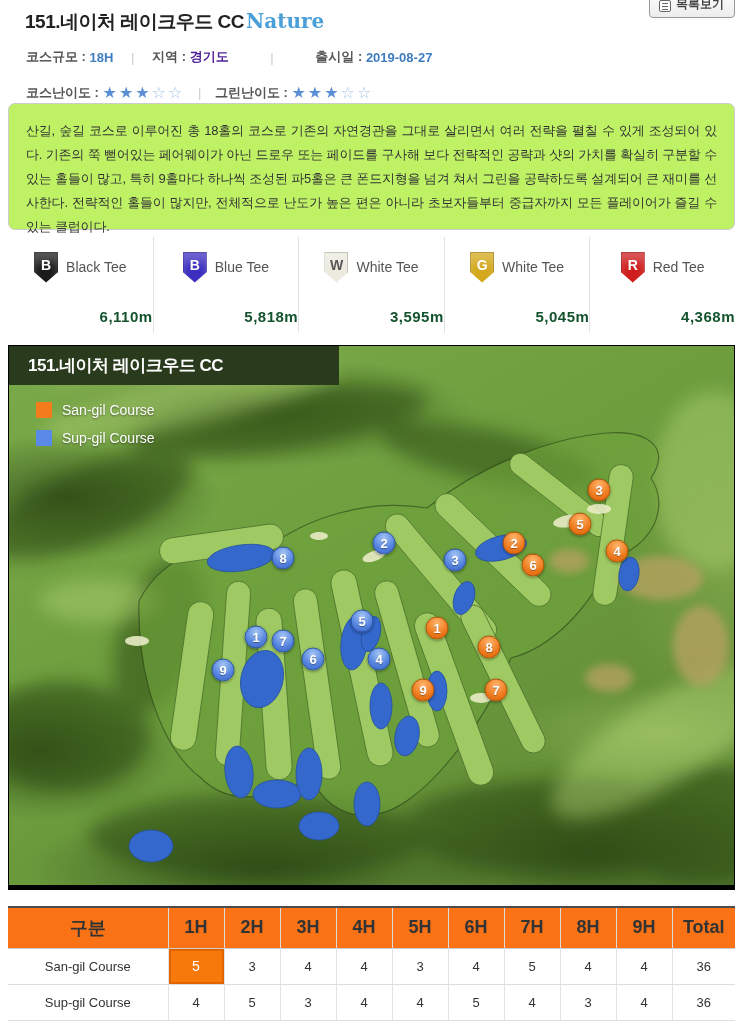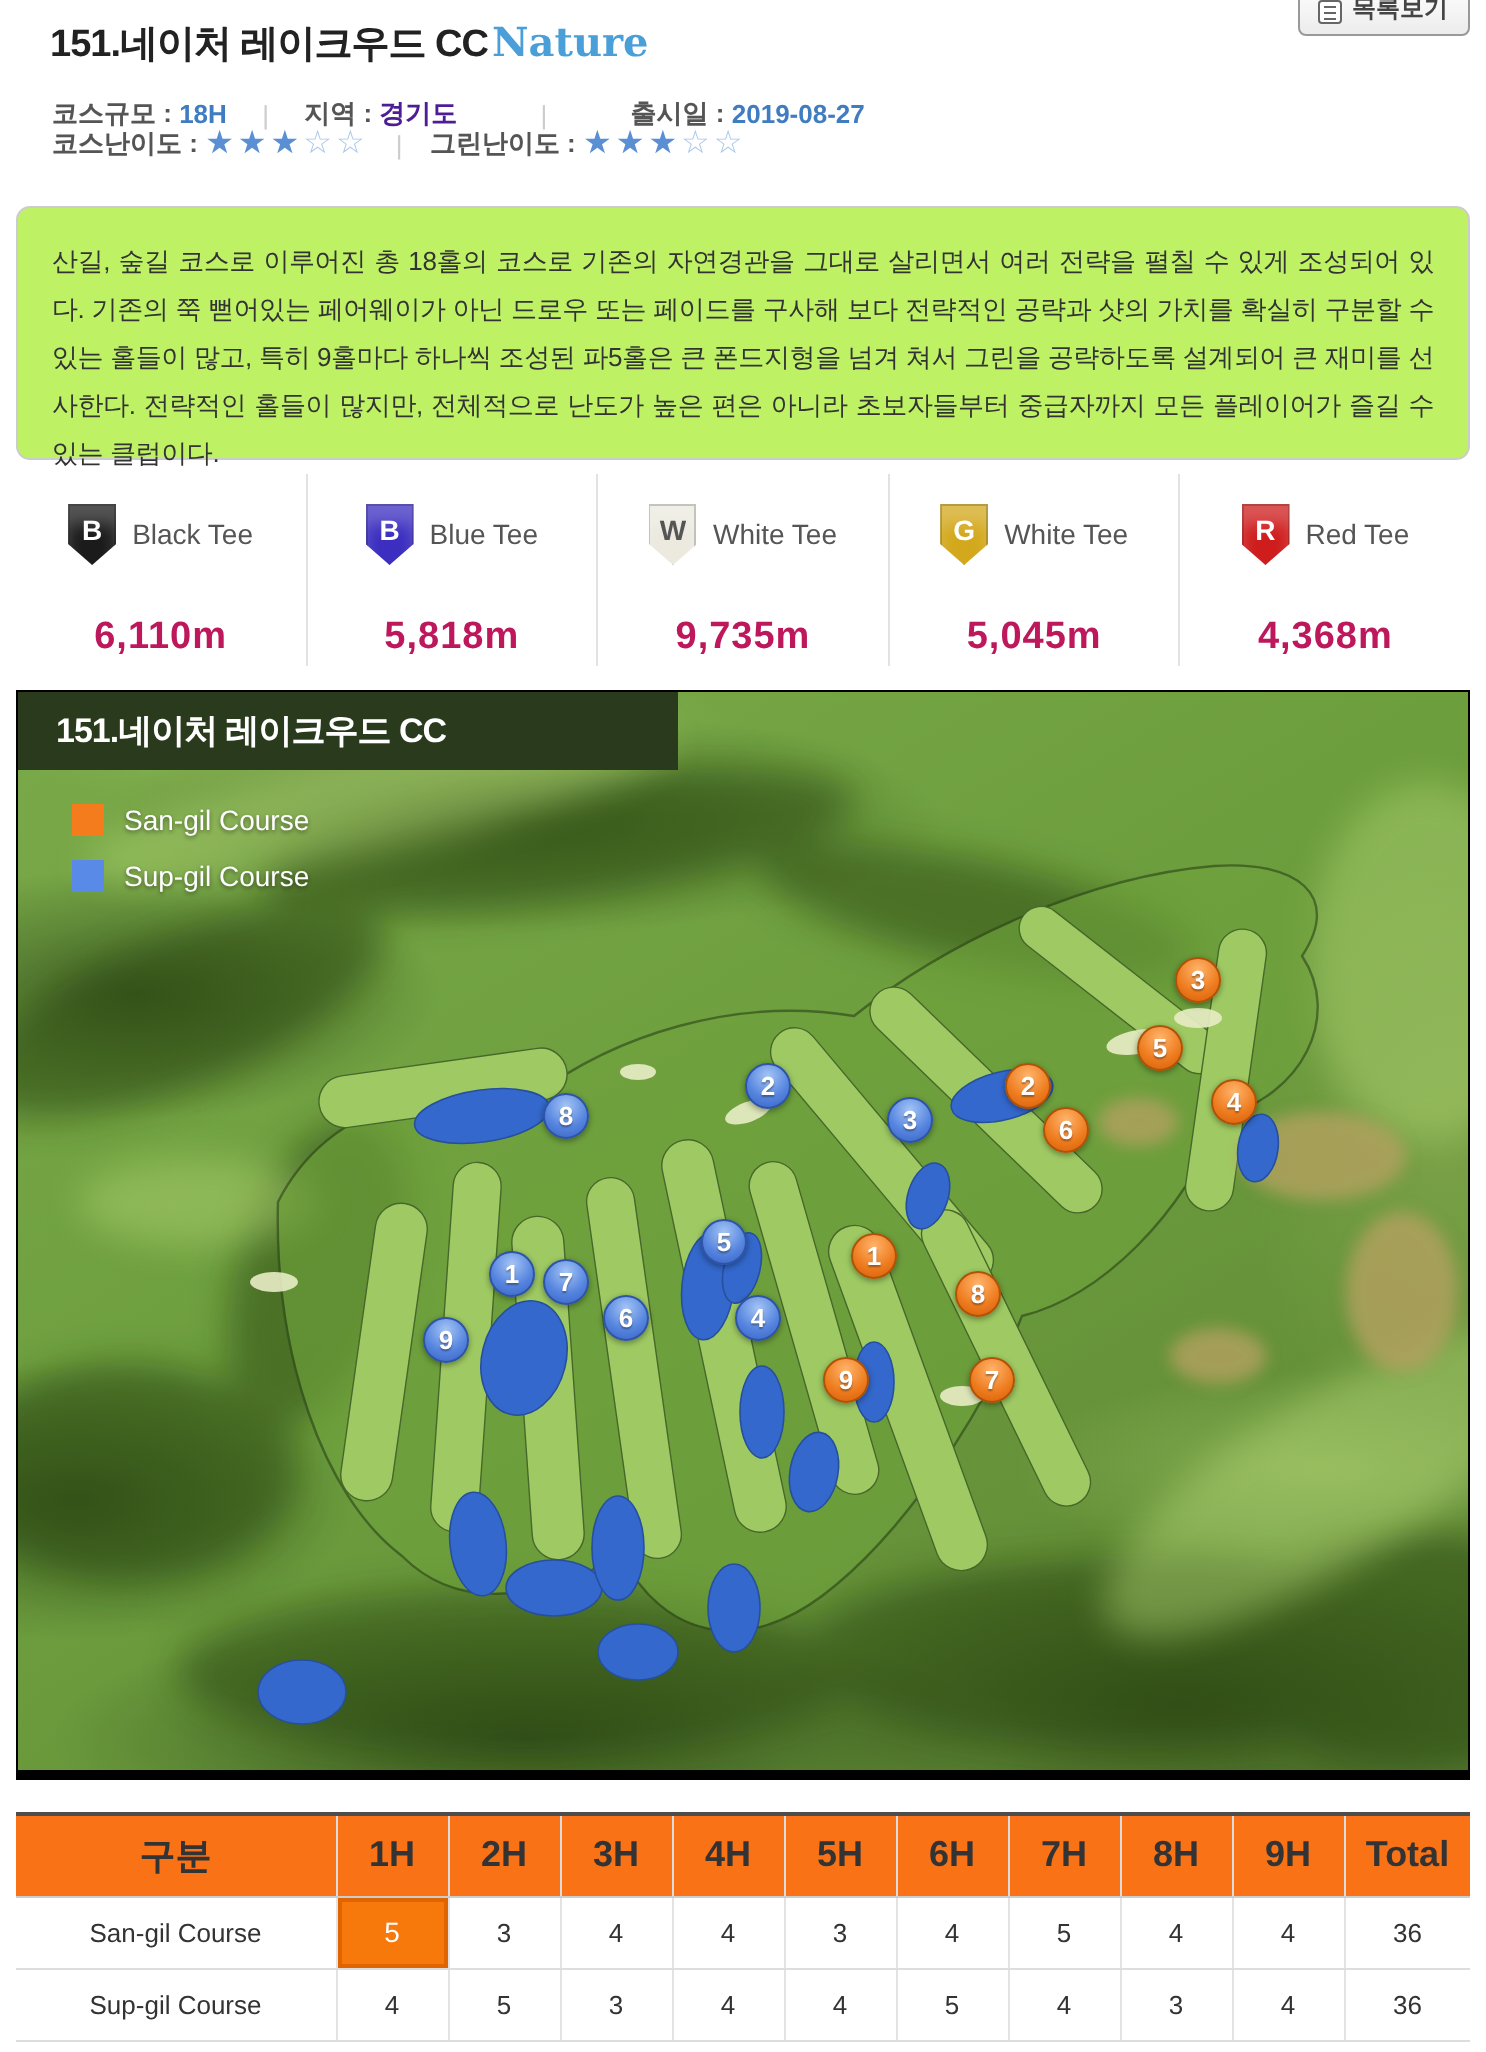--- a/index.html
+++ b/index.html
@@ -17,21 +17,21 @@
     height:1px; background:#666; box-shadow:0 3px 0 #666, 0 6px 0 #666; }
 
   
   .title-row { position:absolute; top:9px; left:25px; white-space:nowrap; }
   .page-title { display:inline; font-size:19px; font-weight:bold; color:#222; letter-spacing:-0.5px; }
   .title-script { display:inline; font-family:"DejaVu Serif",serif; font-weight:bold;
     font-size:20px; color:#4a9fd8; margin-left:2px; }
 
   
   .info-row1 { position:absolute; top:48px; left:26px; font-size:13px; color:#555; font-weight:bold; }
-  .info-row2 { position:absolute; top:62px; left:26px; font-size:13px; color:#555; font-weight:bold; }
+  .info-row2 { position:absolute; top:83px; left:26px; font-size:13px; color:#555; font-weight:bold; }
   .info-row1 span, .info-row2 span { vertical-align:middle; }
   .val-blue { color:#3f7cc0; }
   .val-navy { color:#4c1d95;text-align:center; }
   .sep { color:#ccc; font-weight:normal; margin:0 14px; }
   .stars .sf { color:#5b8fd4; font-size:16px; letter-spacing:2px; }
   .stars .se { color:#a9c7ea; font-size:16px; letter-spacing:2px; }
 
   
   .desc-panel { position:absolute; top:103px; left:8px; width:727px; height:127px;
     border:1px solid #ccc; border-radius:7px; padding:15px 17px; background:#bef264; }
@@ -40,21 +40,21 @@
   
   .tee-section { position:absolute; top:237px; left:8px; width:727px; height:96px; display:flex; }
   .tee-cell { flex:1; text-align:center; padding-top:13px; }
   .tee-cell + .tee-cell { border-left:1px solid #e2e2e2; }
   .tee-top { display:flex; align-items:center; justify-content:center; gap:8px; height:34px; }
   .tee-shield { width:24px; height:31px; display:inline-block; position:relative;
     clip-path:polygon(0 0,100% 0,100% 66%,50% 100%,0 66%);
     box-shadow:inset 0 0 0 1px rgba(0,0,0,0.18), inset 0 10px 8px rgba(255,255,255,0.25);
     font-size:14px; font-weight:bold; line-height:26px; text-align:center; }
   .tee-name { font-size:14px; color:#555; }
-  .tee-dist { margin-top:24px; font-size:19px; font-weight:bold; color:#be185d; letter-spacing:0.5px; }
+  .tee-dist { margin-top:24px; font-size:15px; font-weight:bold; color:#14532d; letter-spacing:0.5px;text-align:right; }
 
   
   .map { position:absolute; top:345px; left:8px; width:727px; height:545px;
     border:1px solid #000; border-bottom:5px solid #000; overflow:hidden;
     background:
       radial-gradient(ellipse 220px 90px at 8% 28%, rgba(25,45,12,.55), transparent 70%),
       radial-gradient(ellipse 300px 80px at 35% 12%, rgba(30,55,15,.45), transparent 70%),
       radial-gradient(ellipse 200px 100px at 4% 75%, rgba(20,40,10,.5), transparent 70%),
       radial-gradient(ellipse 340px 90px at 35% 97%, rgba(20,40,10,.55), transparent 70%),
       radial-gradient(ellipse 300px 110px at 80% 94%, rgba(25,45,12,.5), transparent 70%),
@@ -141,21 +141,21 @@
           <span class="tee-shield" style="background: rgb(59, 46, 192); color: rgb(255, 255, 255);">B</span>
           <span class="tee-name">Blue Tee</span>
         </div>
         <div class="tee-dist">5,818m</div>
       </div>
       <div class="tee-cell">
         <div class="tee-top">
           <span class="tee-shield" style="background: rgb(236, 234, 223); color: rgb(85, 85, 85);">W</span>
           <span class="tee-name">White Tee</span>
         </div>
-        <div class="tee-dist">9,735m</div>
+        <div class="tee-dist">3,595m</div>
       </div>
       <div class="tee-cell">
         <div class="tee-top">
           <span class="tee-shield" style="background: rgb(211, 168, 28); color: rgb(255, 255, 255);">G</span>
           <span class="tee-name">White Tee</span>
         </div>
         <div class="tee-dist">5,045m</div>
       </div>
       <div class="tee-cell">
         <div class="tee-top">

